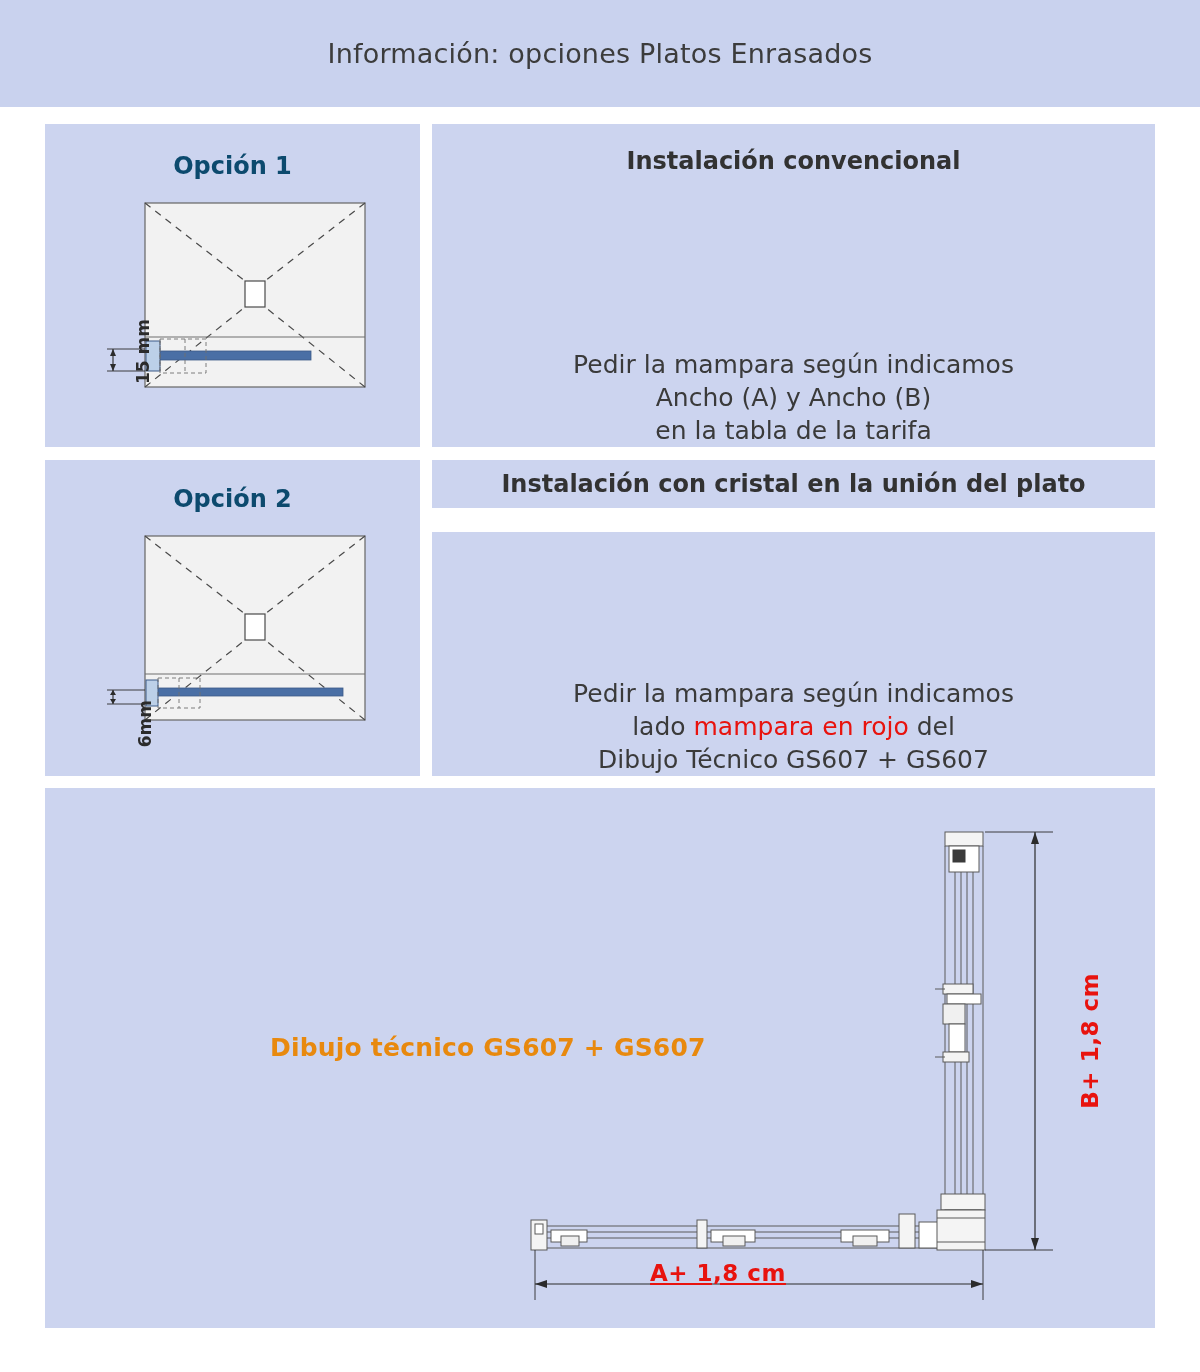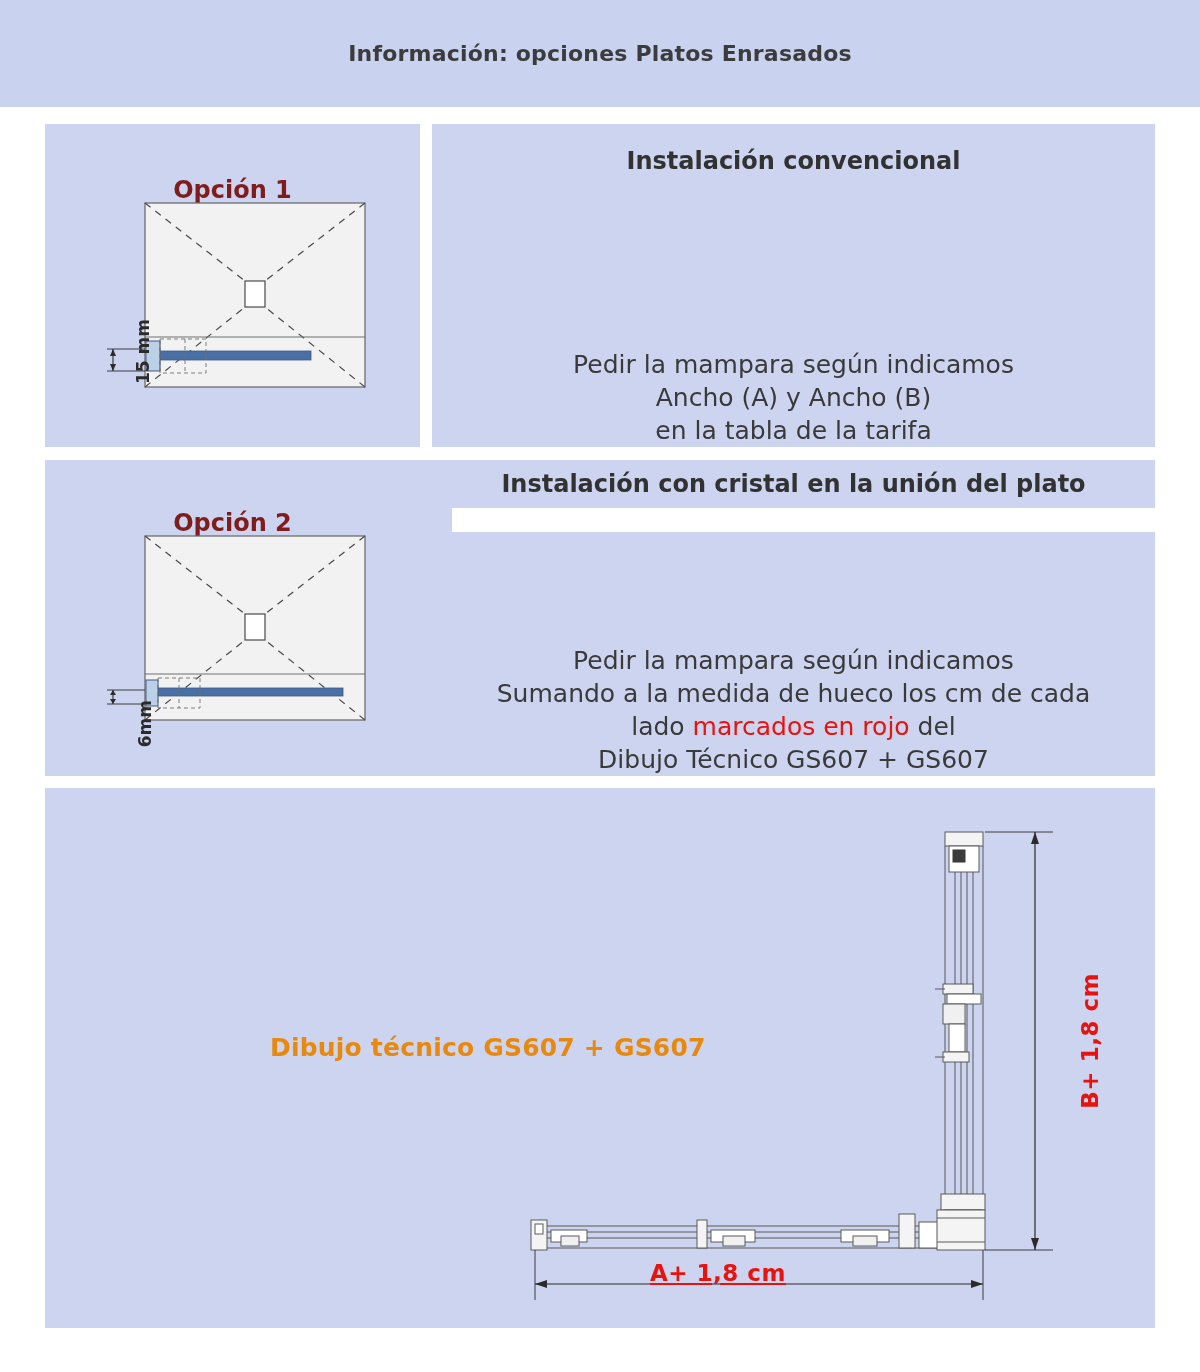--- a/index.html
+++ b/index.html
@@ -22,39 +22,38 @@
     left: 0;
     top: 0;
     width: 1200px;
     height: 107px;
     background: #c9d2ee;
     display: flex;
     align-items: center;
     justify-content: center;
   }
   .header-title {
-    font-size: 22px;
-    font-weight: bold;
+    font-size: 27px;
+    font-weight: normal;
     color: #3c3c3c;
     letter-spacing: 0.2px;
   }
 
   
   .panel {
     position: absolute;
     background: #ccd4ef;
   }
 
   
   .opt-label {
     font-size: 24px;
     font-weight: bold;
-    color: #7f1d1d;
+    color: #0c4a6e;
     text-align: center;
-    margin-top: 24px;
   }
 
   .title-bar {
     position: absolute;
     background: #ccd4ef;
     display: flex;
     align-items: center;
     justify-content: center;
   }
   .title-bar-text {
@@ -160,21 +159,21 @@
 </div>
 
 <div class="body-box" style="left:432px; top:198px; width:723px; height:249px;">
   <div class="body-text">
     <div>Pedir la mampara según indicamos</div>
     <div>Ancho (A) y Ancho (B)</div>
     <div>en la tabla de la tarifa</div>
   </div>
 </div>
 
-<div class="panel" style="left:45px; top:460px; width:375px; height:316px;padding-left:32px;">
+<div class="panel" style="left:45px; top:460px; width:375px; height:316px;">
   <div class="opt-label" style="position:absolute; left:0; top:25px; width:375px;">Opción 2</div>
 
   <div style="position:absolute; left:0; top:62px; width:375px; height:250px;">
     <svg width="375" height="250" viewBox="0 0 375 250">
       <rect x="100" y="14" width="220" height="184" fill="#f2f2f2" stroke="#6f6f6f" stroke-width="1.3"></rect>
       <line x1="100" y1="14" x2="200" y2="92" stroke="#4a4a4a" stroke-width="1.2" stroke-dasharray="7,6"></line>
       <line x1="320" y1="14" x2="220" y2="92" stroke="#4a4a4a" stroke-width="1.2" stroke-dasharray="7,6"></line>
       <line x1="100" y1="198" x2="200" y2="118" stroke="#4a4a4a" stroke-width="1.2" stroke-dasharray="7,6"></line>
       <line x1="320" y1="198" x2="220" y2="118" stroke="#4a4a4a" stroke-width="1.2" stroke-dasharray="7,6"></line>
       <rect x="200" y="92" width="20" height="26" fill="#ffffff" stroke="#4a4a4a" stroke-width="1.2"></rect>
@@ -194,23 +193,22 @@
   <div class="mm-label" style="left:90px; top:240px;">6mm</div>
 </div>
 
 <div class="title-bar" style="left:432px; top:460px; width:723px; height:48px;">
   <div class="title-bar-text">Instalación con cristal en la unión del plato</div>
 </div>
 
 <div class="body-box" style="left:432px; top:532px; width:723px; height:244px;">
   <div class="body-text">
     <div>Pedir la mampara según indicamos</div>
-    <div>Sumando a la medida de hueco los cm de cada</div>
     <div>
-      <span>lado </span><span class="red">marcados en rojo</span><span> del</span>
+      <span>lado </span><span class="red">mampara en rojo</span><span> del</span>
     </div>
     <div>Dibujo Técnico GS607 + GS607</div>
   </div>
 </div>
 
 <div class="panel" style="left:45px; top:788px; width:1110px; height:540px;">
 
   <div class="tech-caption" style="left:225px; top:245px;">Dibujo técnico GS607 + GS607</div>
 
   <div style="position:absolute; left:430px; top:18px; width:620px; height:500px;">

